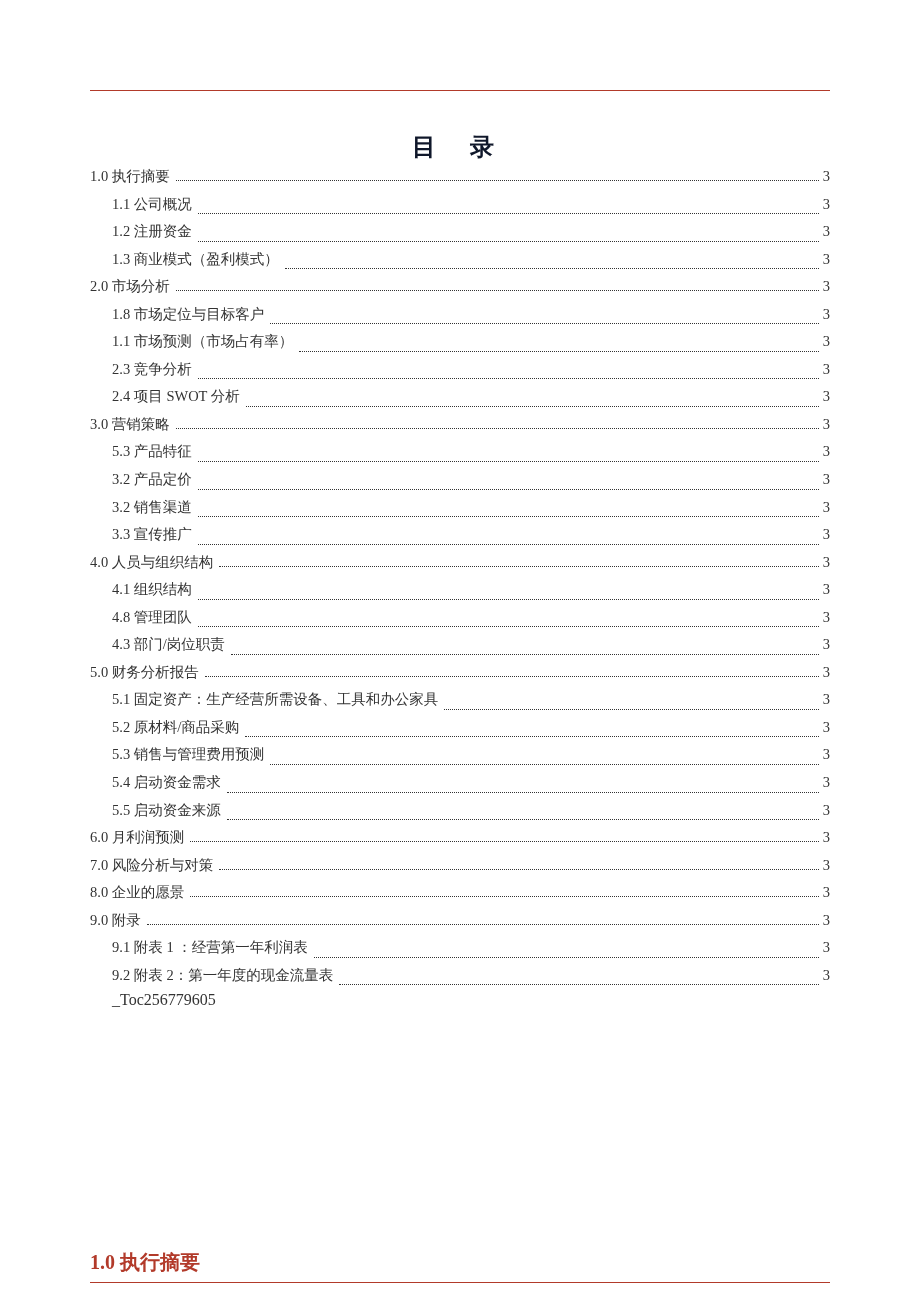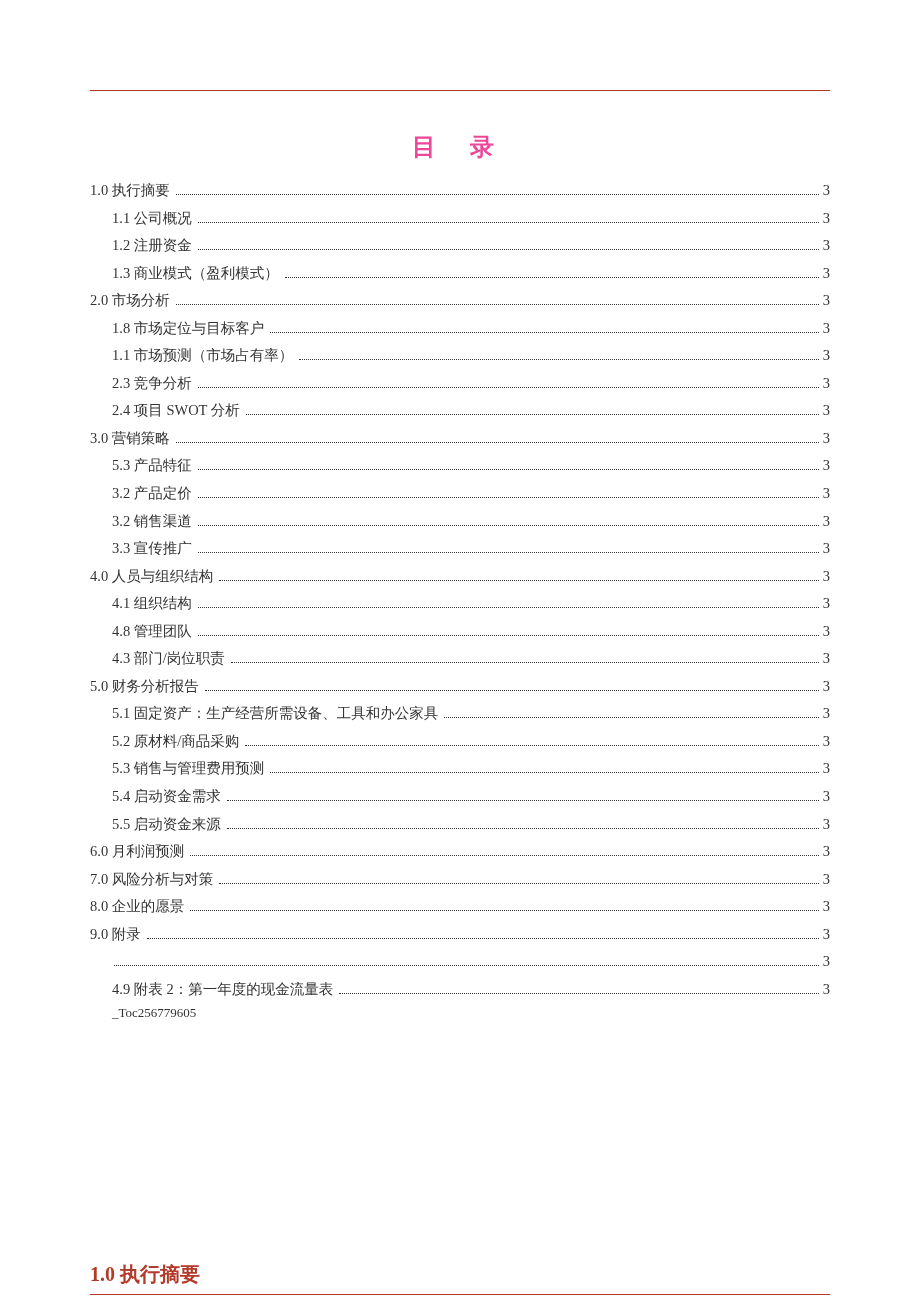--- a/index.html
+++ b/index.html
@@ -14,54 +14,53 @@
   .page {
     padding: 90px 90px 0 90px;
   }
   .top-rule {
     border-top: 1.5px solid #b23a2a;
     margin-bottom: 40px;
   }
   .toc-title {
     text-align: center;
     font-size: 24px;
-    color: #ec4899;
+    color: #0f172a;
     font-weight: bold;
     letter-spacing: 14px;
-    margin-bottom: 14px;
     font-family: "SimSun", serif;
   }
   .toc {
     font-size: 14.5px;
     line-height: 1.9;
   }
   .toc-row {
     display: flex;
     align-items: baseline;
     white-space: nowrap;
   }
   .toc-row.l1 { padding-left: 0; }
-  .toc-row.l2 { padding-left: 22px; }
+  .toc-row.l2 { padding-left: 22px; align-items: flex-end; }
   .toc-label {
     flex: 0 0 auto;
     padding-right: 4px;
   }
   .toc-dots {
     flex: 1 1 auto;
     border-bottom: 1.5px dotted #333;
     margin: 0 2px 4px 2px;
     min-width: 10px;
   }
   .toc-page {
     flex: 0 0 auto;
     padding-left: 2px;
   }
   .bookmark {
     padding-left: 22px;
-    font-size: 13px;
+    font-size: 16px;
     margin-top: 2px;
   }
   .section-heading-wrap {
     margin-top: 240px;
   }
   .section-heading {
     color: #b23a2a;
     font-size: 20px;
     font-weight: bold;
     padding-bottom: 4px;
@@ -216,25 +215,26 @@
         <span class="toc-label">8.0 企业的愿景</span>
         <span class="toc-dots"></span>
         <span class="toc-page">3</span>
       </div>
       <div class="toc-row l1">
         <span class="toc-label">9.0 附录</span>
         <span class="toc-dots"></span>
         <span class="toc-page">3</span>
       </div>
       <div class="toc-row l2">
-        <span class="toc-dots"></span>
-        <span class="toc-page">3</span>
-      </div>
-      <div class="toc-row l2">
-        <span class="toc-label">4.9  附表 2：第一年度的现金流量表</span>
+        <span class="toc-label">9.1 附表 1 ：经营第一年利润表</span>
+        <span class="toc-dots"></span>
+        <span class="toc-page">3</span>
+      </div>
+      <div class="toc-row l2">
+        <span class="toc-label">9.2  附表 2：第一年度的现金流量表</span>
         <span class="toc-dots"></span>
         <span class="toc-page">3</span>
       </div>
     </div>
 
   <div class="bookmark">_Toc256779605</div>
 
   <div class="section-heading-wrap">
     <div class="section-heading">1.0 执行摘要</div>
     <div class="section-rule"></div>

